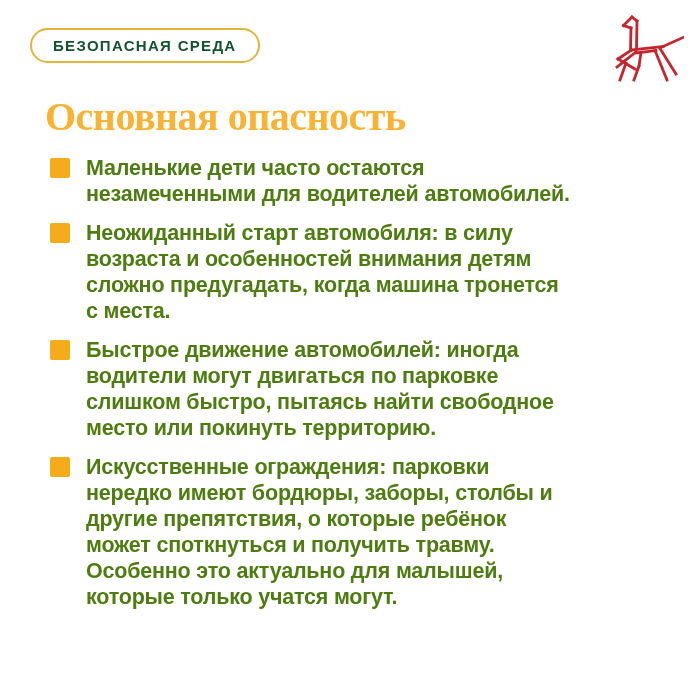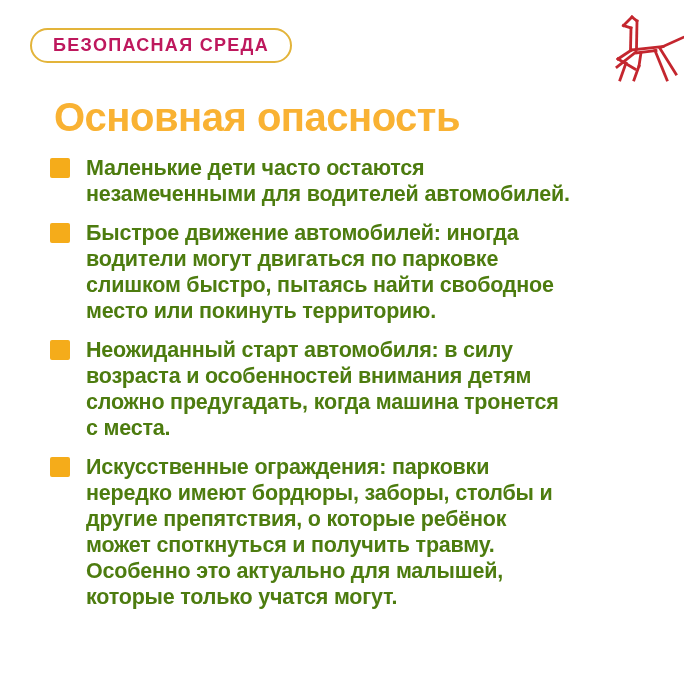--- a/index.html
+++ b/index.html
@@ -15,45 +15,46 @@
     position: absolute;
     left: 30px;
     top: 28px;
     height: 35px;
     box-sizing: border-box;
     border: 2px solid #e3b43a;
     border-radius: 18px;
     display: inline-flex;
     align-items: center;
     padding: 0 21px;
-    color: #be185d;
-    font-size: 18px;
+    color: #14532d;
+    font-size: 15px;
     font-weight: 700;
     letter-spacing: 1.3px;
     white-space: nowrap;
   }
   .logo {
     position: absolute;
     right: 16px;
     top: 13px;
     width: 76px;
     height: 70px;
   }
   .logo svg { width: 100%; height: 100%; display: block; }
   h1.page-title {
     position: absolute;
-    left: 54px;
+    left: 45px;
     top: 97px;
     margin: 0;
     font-size: 40px;
     line-height: 40px;
     font-weight: 800;
     color: #f9b233;
     letter-spacing: -0.5px;
     white-space: nowrap;
+    font-family: Liberation Serif, serif;
   }
   .bullet-list {
     position: absolute;
     left: 50px;
     top: 155px;
     width: 612px;
     display: flex;
     flex-direction: column;
     gap: 13px;
   }
@@ -116,31 +117,31 @@
 <h1 class="page-title">Основная опасность</h1>
 
 <div class="bullet-list">
   <div class="bullet-item">
     <span class="bullet-marker"></span>
     <span class="bullet-text">Маленькие дети часто остаются
 незамеченными для водителей автомобилей.</span>
   </div>
   <div class="bullet-item">
     <span class="bullet-marker"></span>
+    <span class="bullet-text">Неожиданный старт автомобиля: в силу
+возраста и особенностей внимания детям
+сложно предугадать, когда машина тронется
+с места.</span>
+  </div>
+  <div class="bullet-item">
+    <span class="bullet-marker"></span>
     <span class="bullet-text">Быстрое движение автомобилей: иногда
 водители могут двигаться по парковке
 слишком быстро, пытаясь найти свободное
 место или покинуть территорию.</span>
-  </div>
-  <div class="bullet-item">
-    <span class="bullet-marker"></span>
-    <span class="bullet-text">Неожиданный старт автомобиля: в силу
-возраста и особенностей внимания детям
-сложно предугадать, когда машина тронется
-с места.</span>
   </div>
   <div class="bullet-item">
     <span class="bullet-marker"></span>
     <span class="bullet-text">Искусственные ограждения: парковки
 нередко имеют бордюры, заборы, столбы и
 другие препятствия, о которые ребёнок
 может споткнуться и получить травму.
 Особенно это актуально для малышей,
 которые только учатся могут.</span>
   </div>

